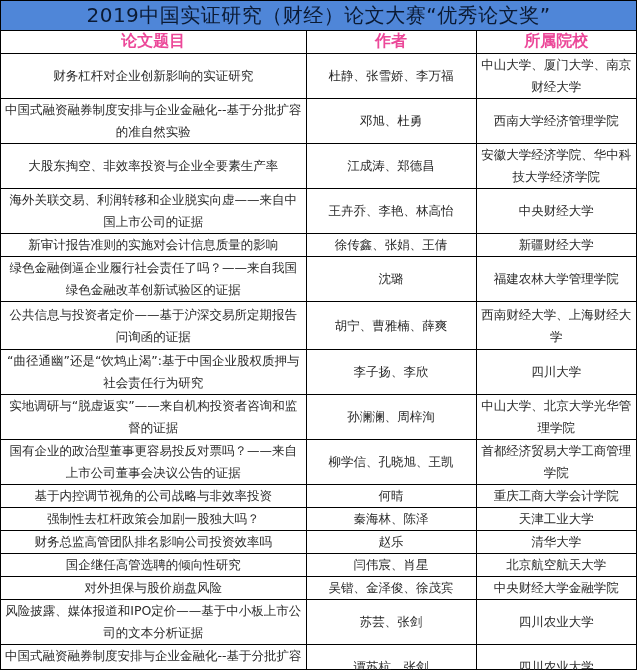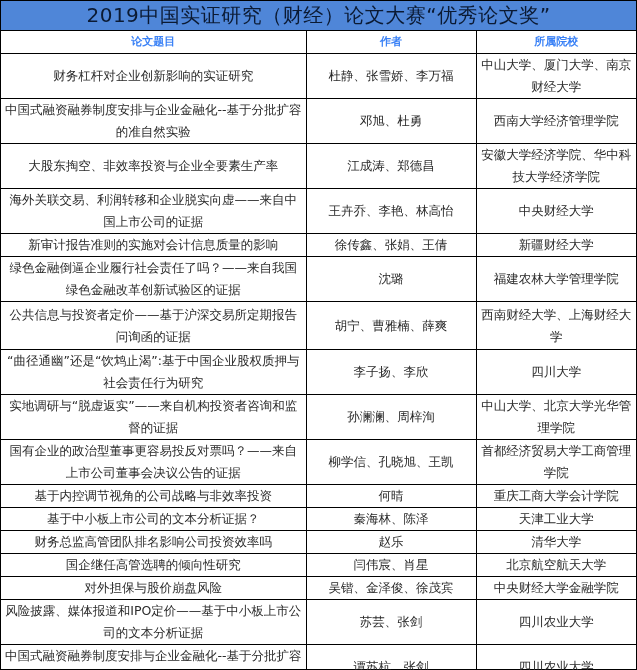--- a/index.html
+++ b/index.html
@@ -47,23 +47,23 @@
       vertical-align: middle;
       font-size: 12.5px;
       line-height: 22px;
       padding: 0 3px;
       font-weight: normal;
       color: #2a2a2a;
       overflow: hidden;
     }
     th {
       font-weight: bold;
-      color: #3b82f6;
+      color: #ec4899;
       height: 21px;
-      font-size: 11px;
+      font-size: 16px;
       font-family: Liberation Mono, monospace;
     }
     tr:first-child th { border-top: none; }
     td:first-child, th:first-child { border-left: none; }
     td:last-child, th:last-child { border-right: none; }
     tr.last td { border-bottom: none; }
   </style>
 </head>
 <body>
 
@@ -132,21 +132,21 @@
           <td style="height: 44px;">国有企业的政治型董事更容易投反对票吗？——来自上市公司董事会决议公告的证据</td>
           <td style="height: 44px;">柳学信、孔晓旭、王凯</td>
           <td style="height: 44px;">首都经济贸易大学工商管理学院</td>
         </tr>
         <tr style="height: 22px;">
           <td style="height: 21px;">基于内控调节视角的公司战略与非效率投资</td>
           <td style="height: 21px;">何晴</td>
           <td style="height: 21px;">重庆工商大学会计学院</td>
         </tr>
         <tr style="height: 22px;">
-          <td style="height: 21px;">基于中小板上市公司的文本分析证据？</td>
+          <td style="height: 21px;">强制性去杠杆政策会加剧一股独大吗？</td>
           <td style="height: 21px;">秦海林、陈泽</td>
           <td style="height: 21px;">天津工业大学</td>
         </tr>
         <tr style="height: 22px;">
           <td style="height: 21px;">财务总监高管团队排名影响公司投资效率吗</td>
           <td style="height: 21px;">赵乐</td>
           <td style="height: 21px;">清华大学</td>
         </tr>
         <tr style="height: 22px;">
           <td style="height: 21px;">国企继任高管选聘的倾向性研究</td>

